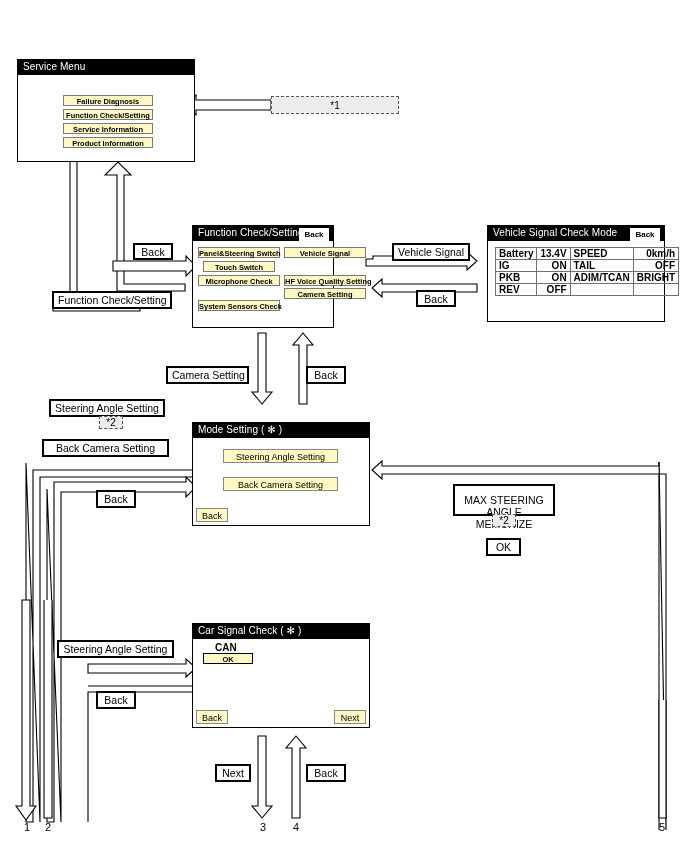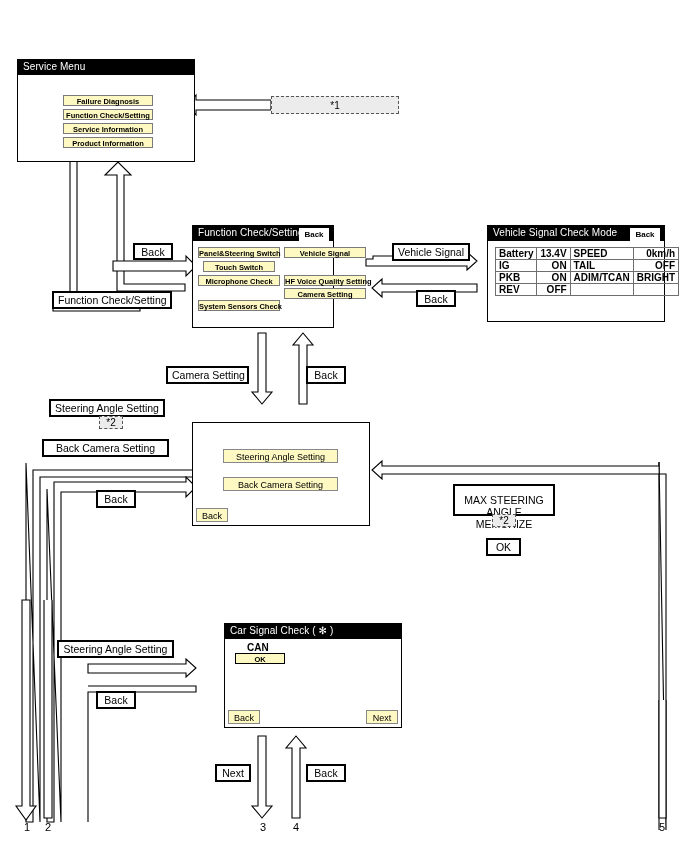--- a/index.html
+++ b/index.html
@@ -151,28 +151,31 @@
             <td class="v">OFF</td>
             <td class="k"></td>
             <td class="v"></td>
           </tr>
         </tbody>
       </table>
     </div>
   </div>
 
   <div class="panel" style="left:192px;top:422px;width:178px;height:104px;">
+    <div class="titlebar">
+      <span class="titletext">Mode Setting ( ✻ )</span>
+    </div>
     <div class="body">
       <div class="scrbtn big" style="left:30px;top:11px;width:115px;">Steering Angle Setting</div>
       <div class="scrbtn big" style="left:30px;top:39px;width:115px;">Back Camera Setting</div>
       <div class="scrbtn big blk" style="left:3px;top:70px;width:32px;">Back</div>
     </div>
   </div>
 
-  <div class="panel" style="left:192px;top:623px;width:178px;height:105px;margin-left:32px;">
+  <div class="panel" style="left:192px;top:623px;width:178px;height:105px;">
     <div class="titlebar">
       <span class="titletext">Car Signal Check ( ✻ )</span>
     </div>
     <div class="body">
       <div style="position:absolute;left:22px;top:3px;font-size:10px;font-weight:bold;">CAN</div>
       <div class="scrbtn blk" style="left:10px;top:14px;width:50px;">OK</div>
       <div class="scrbtn big blk" style="left:3px;top:71px;width:32px;">Back</div>
       <div class="scrbtn big blk" style="left:141px;top:71px;width:32px;">Next</div>
     </div>
   </div>

